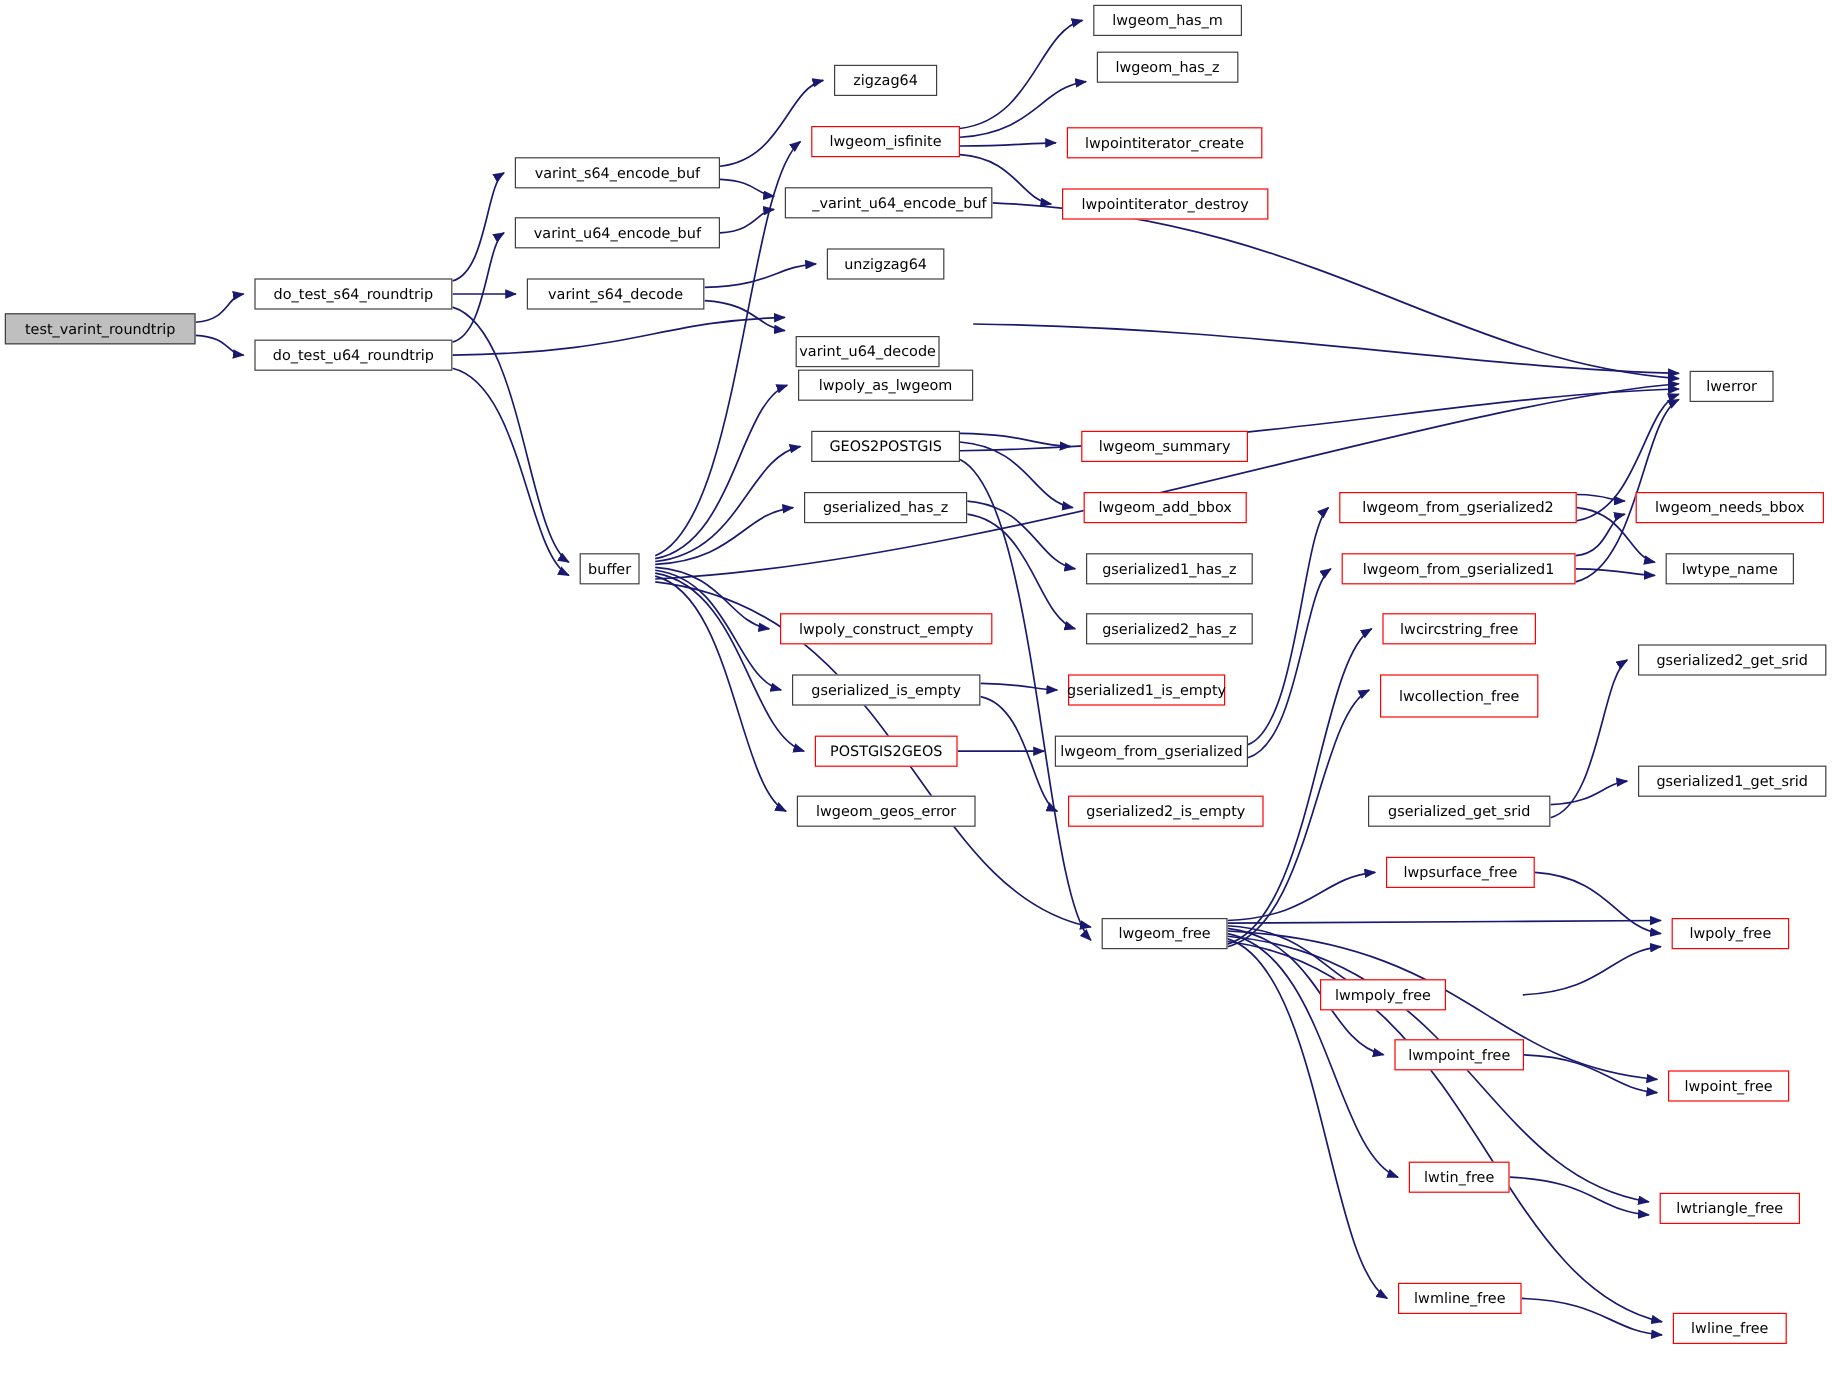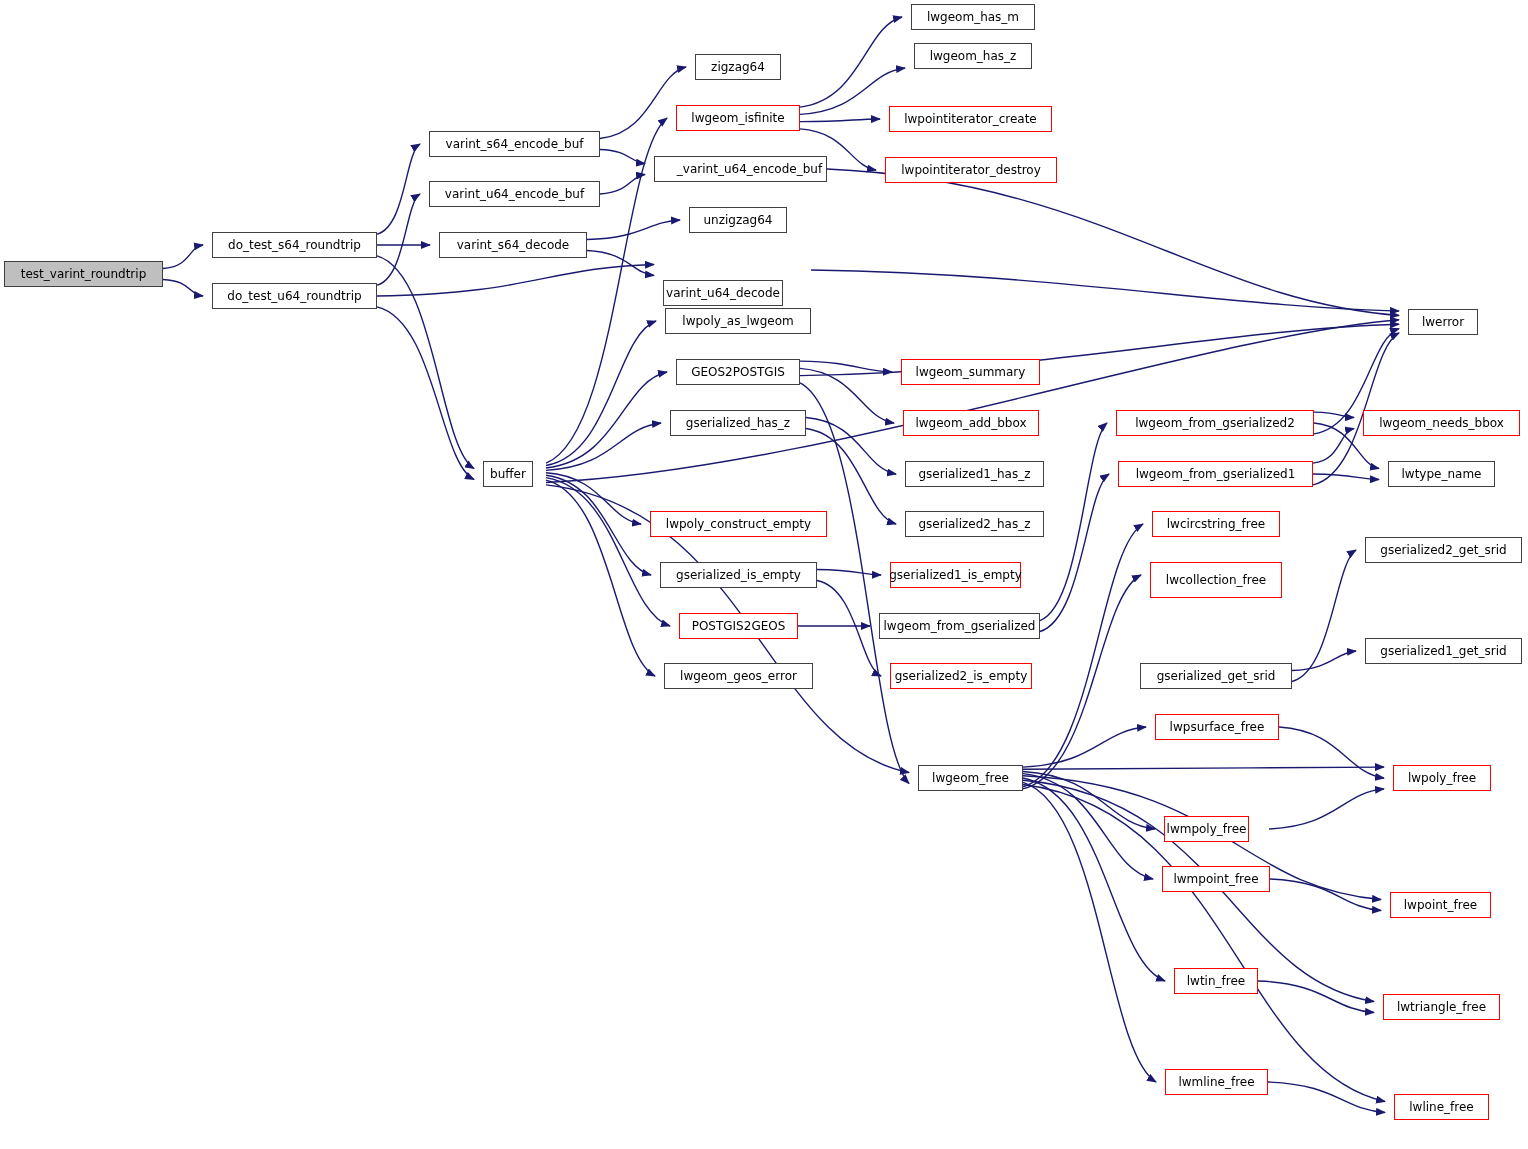--- a/index.html
+++ b/index.html
@@ -185,21 +185,21 @@
       </div>
       <div class="node" style="left: 905px; top: 511px; width: 139px; height: 26px;">
         <span>gserialized2_has_z</span>
       </div>
       <div class="node red" style="left: 890px; top: 562px; width: 131px; height: 26px;">
         <span>gserialized1_is_empty</span>
       </div>
       <div class="node" style="left: 879px; top: 613px; width: 161px; height: 26px;">
         <span>lwgeom_from_gserialized</span>
       </div>
-      <div class="node red" style="left: 890px; top: 663px; width: 142px; height: 26px;">
+      <div class="node red" style="left: 890px; top: 663px; width: 163px; height: 26px;">
         <span>gserialized2_is_empty</span>
       </div>
       <div class="node" style="left: 918px; top: 765px; width: 105px; height: 26px;">
         <span>lwgeom_free</span>
       </div>
       <div class="node red" style="left: 1116px; top: 410px; width: 198px; height: 26px;">
         <span>lwgeom_from_gserialized2</span>
       </div>
       <div class="node red" style="left: 1118px; top: 461px; width: 195px; height: 26px;">
         <span>lwgeom_from_gserialized1</span>
@@ -209,21 +209,21 @@
       </div>
       <div class="node red" style="left: 1150px; top: 562px; width: 132px; height: 36px;">
         <span>lwcollection_free</span>
       </div>
       <div class="node" style="left: 1140px; top: 663px; width: 152px; height: 26px; align-items: center;">
         <span>gserialized_get_srid</span>
       </div>
       <div class="node red" style="left: 1155px; top: 714px; width: 124px; height: 26px;">
         <span>lwpsurface_free</span>
       </div>
-      <div class="node red" style="left: 1164px; top: 816px; width: 85px; height: 26px;">
+      <div class="node red" style="left: 1100px; top: 816px; width: 105px; height: 26px;">
         <span>lwmpoly_free</span>
       </div>
       <div class="node red" style="left: 1162px; top: 866px; width: 108px; height: 26px;">
         <span>lwmpoint_free</span>
       </div>
       <div class="node red" style="left: 1174px; top: 968px; width: 84px; height: 26px;">
         <span>lwtin_free</span>
       </div>
       <div class="node red" style="left: 1165px; top: 1069px; width: 103px; height: 26px;">
         <span>lwmline_free</span>

